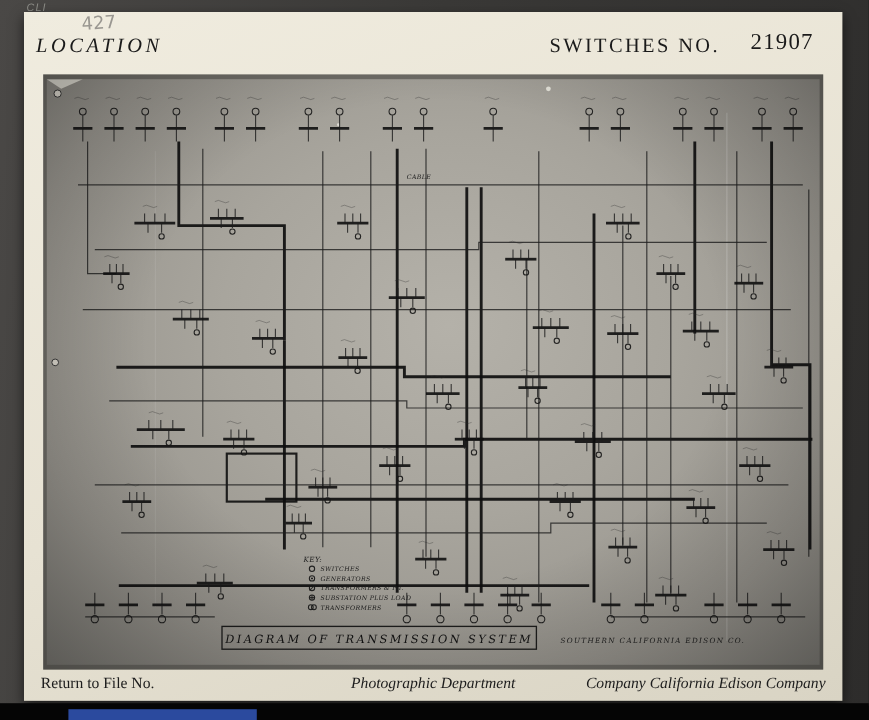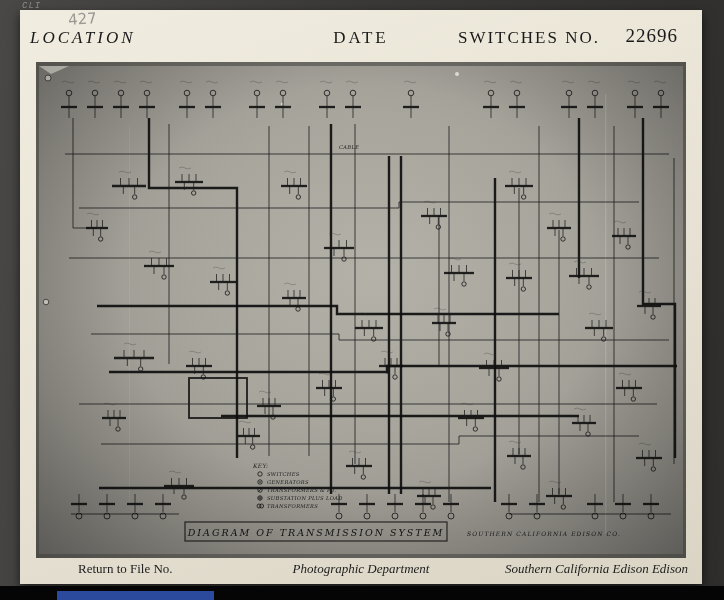--- a/index.html
+++ b/index.html
@@ -1,21 +1,21 @@
 <!DOCTYPE html>
 <html><head>
 <meta charset="utf-8">
 <style>
   html,body{margin:0;padding:0;width:724px;height:600px;background:#070707;overflow:hidden;
     font-family:"Liberation Serif",serif;}
   .stage{position:absolute;inset:0;width:724px;height:600px;}
   .mat{position:absolute;left:0;top:0;width:724px;height:588px;
     background:linear-gradient(100deg,#4a4846 0%,#3a3937 45%,#2e2d2c 100%);}
   .margin-note{position:absolute;left:22px;top:1px;color:#9a9a94;font-size:9px;
-    font-style:italic;font-family:Liberation Mono, monospace;opacity:.85;letter-spacing:1px;}
+    font-style:italic;font-family:Liberation Sans, sans-serif;opacity:.85;letter-spacing:1px;}
   .bottom-band{position:absolute;left:0;top:586px;width:724px;height:14px;background:#050505;}
   .blue-strip{position:absolute;left:57px;top:591px;width:157px;height:9px;background:#2b4a9e;}
 
   .card{position:absolute;left:20px;top:10px;width:682px;height:574px;
     background:linear-gradient(160deg,#f0ecdf 0%,#e7e2d3 55%,#d9d4c4 100%);
     box-shadow:0 4px 10px rgba(0,0,0,.6);}
   .pencil-number{position:absolute;left:48px;top:0px;color:#85837e;font-size:15px;
     font-family:"DejaVu Sans",sans-serif;transform:rotate(-4deg);opacity:.8;}
   .hdr{color:#1a1a1a;}
   .hdr-loc{position:absolute;left:10px;top:18px;font-size:17px;letter-spacing:3px;font-style:italic;}
@@ -37,37 +37,36 @@
   .cf{fill:#151515;stroke:none}
   .sq{fill:none;stroke:#2a2a2a;stroke-width:.55;opacity:.5}
   .m{fill:none;stroke:#1d1d1d;stroke-width:1;opacity:.8}
   .h{fill:none;stroke:#0e0e0e;stroke-width:2.4;opacity:.92}
   .kt{font-size:5.2px;font-family:"DejaVu Serif",serif;font-style:italic;fill:#1c1c1c;letter-spacing:.3px}
   .khead{font-size:6px;}
   .tt{font-size:9.5px;font-family:"DejaVu Serif",serif;font-style:italic;fill:#121212;letter-spacing:2px}
   .ct{font-size:6px;font-family:"DejaVu Serif",serif;font-style:italic;fill:#1c1c1c;letter-spacing:1.1px}
 
   .ftr{position:absolute;color:#1c1c1c;font-size:13px;bottom:7px;}
-  .ftr-left{left:14px;margin-left:44px;}
+  .ftr-left{left:14px;}
   .ftr-center{left:0;right:0;text-align:center;font-style:italic;}
   .ftr-right{right:14px;font-style:italic;}
 </style>
 </head>
 <body>
 
 <div class="stage">
   <div class="mat"></div>
   <span class="margin-note">CLI</span>
 
   <div class="card">
     <span class="pencil-number">427</span>
     <span class="hdr hdr-loc">LOCATION</span>
-    <span class="hdr hdr-date">DATE</span>
     <span class="hdr hdr-neg">SWITCHES NO.</span>
-    <span class="hdr hdr-num">22696</span>
+    <span class="hdr hdr-num">21907</span>
 
     <div class="photo">
       <div class="board">
         <svg class="diagram" viewBox="0 0 644 488" preserveAspectRatio="none">
 
           <g>
             <path d="M0,0 H30 L12,8 Z" fill="#e9e6dc" opacity=".85"></path>
             <rect x="566" y="28" width="1.4" height="440" fill="#ffffff" opacity=".15"></rect>
             <rect x="90" y="60" width="1" height="380" fill="#ffffff" opacity=".08"></rect>
             <circle cx="9" cy="12" r="3" fill="#ddd9cf" stroke="#333" stroke-width=".8"></circle>
@@ -573,18 +572,18 @@
             <text class="tt" x="277" y="469.5" text-anchor="middle">DIAGRAM OF TRANSMISSION SYSTEM</text>
           </g>
 
           <text class="ct" x="505" y="470" text-anchor="middle">SOUTHERN CALIFORNIA EDISON CO.</text>
         </svg>
       </div>
     </div>
 
     <span class="ftr ftr-left">Return to File No.</span>
     <span class="ftr ftr-center">Photographic Department</span>
-    <span class="ftr ftr-right">Southern California Edison Edison</span>
+    <span class="ftr ftr-right">Company California Edison Company</span>
   </div>
 
   <div class="bottom-band"></div>
   <div class="blue-strip"></div>
 </div>
 
 </body></html>

